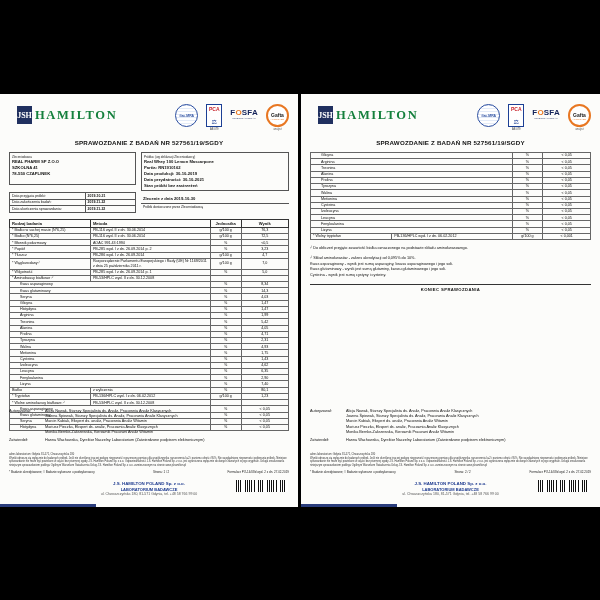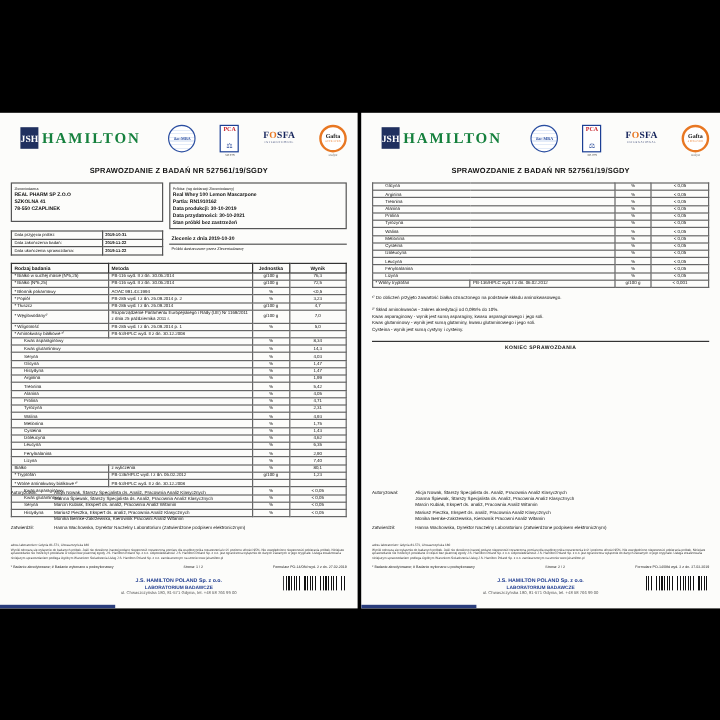--- a/index.html
+++ b/index.html
@@ -10,21 +10,21 @@
   .page1 { left:0; width:298px; }
   .page2 { left:301px; width:299px; }
   .page-inner { position:relative; width:100%; height:100%; padding:0 9px; }
 
   
   .hdr { display:flex; justify-content:space-between; align-items:flex-start; padding-top:9px; height:38px; }
   .brand { display:flex; align-items:center; gap:3px; margin-left:8px; margin-top:3px; }
   .brand-mark { width:15px; height:18px; background:#20305f; color:#fff; font-family:"Liberation Serif",serif;
                 font-size:8px; font-weight:bold; display:flex; align-items:center; justify-content:center; }
   .brand-name { font-family:"Liberation Serif",serif; color:#15803d; font-size:12.5px; letter-spacing:1.6px; font-weight:bold; }
-  .certs { display:flex; gap:20px; align-items:flex-start; margin-top:1px;font-family:Liberation Serif, serif; }
+  .certs { display:flex; gap:8px; align-items:flex-start; margin-top:1px; }
   .cert-ilac { width:23px; height:23px; border-radius:50%; border:1px solid #2b4ea0; color:#2b4ea0;
                font-size:3.4px; font-weight:bold; display:flex; align-items:center; justify-content:center;
                background:repeating-linear-gradient(0deg,#fff 0 2px,#e3ebf8 2px 3px); }
   .cert-pca { display:flex; flex-direction:column; align-items:center; }
   .pca-box { width:16px; height:23px; border:1px solid #1c3f94; background:#fff; display:flex; flex-direction:column;
              align-items:center; justify-content:space-between; padding:1px 0; }
   .pca-word { color:#c8232c; font-weight:bold; font-size:5px; }
   .pca-glyph { color:#1c3f94; font-size:6px; line-height:1; }
   .pca-sub { font-size:2.6px; color:#333; margin-top:1px; }
   .cert-fosfa { text-align:center; color:#14235a; margin-top:4px; }

